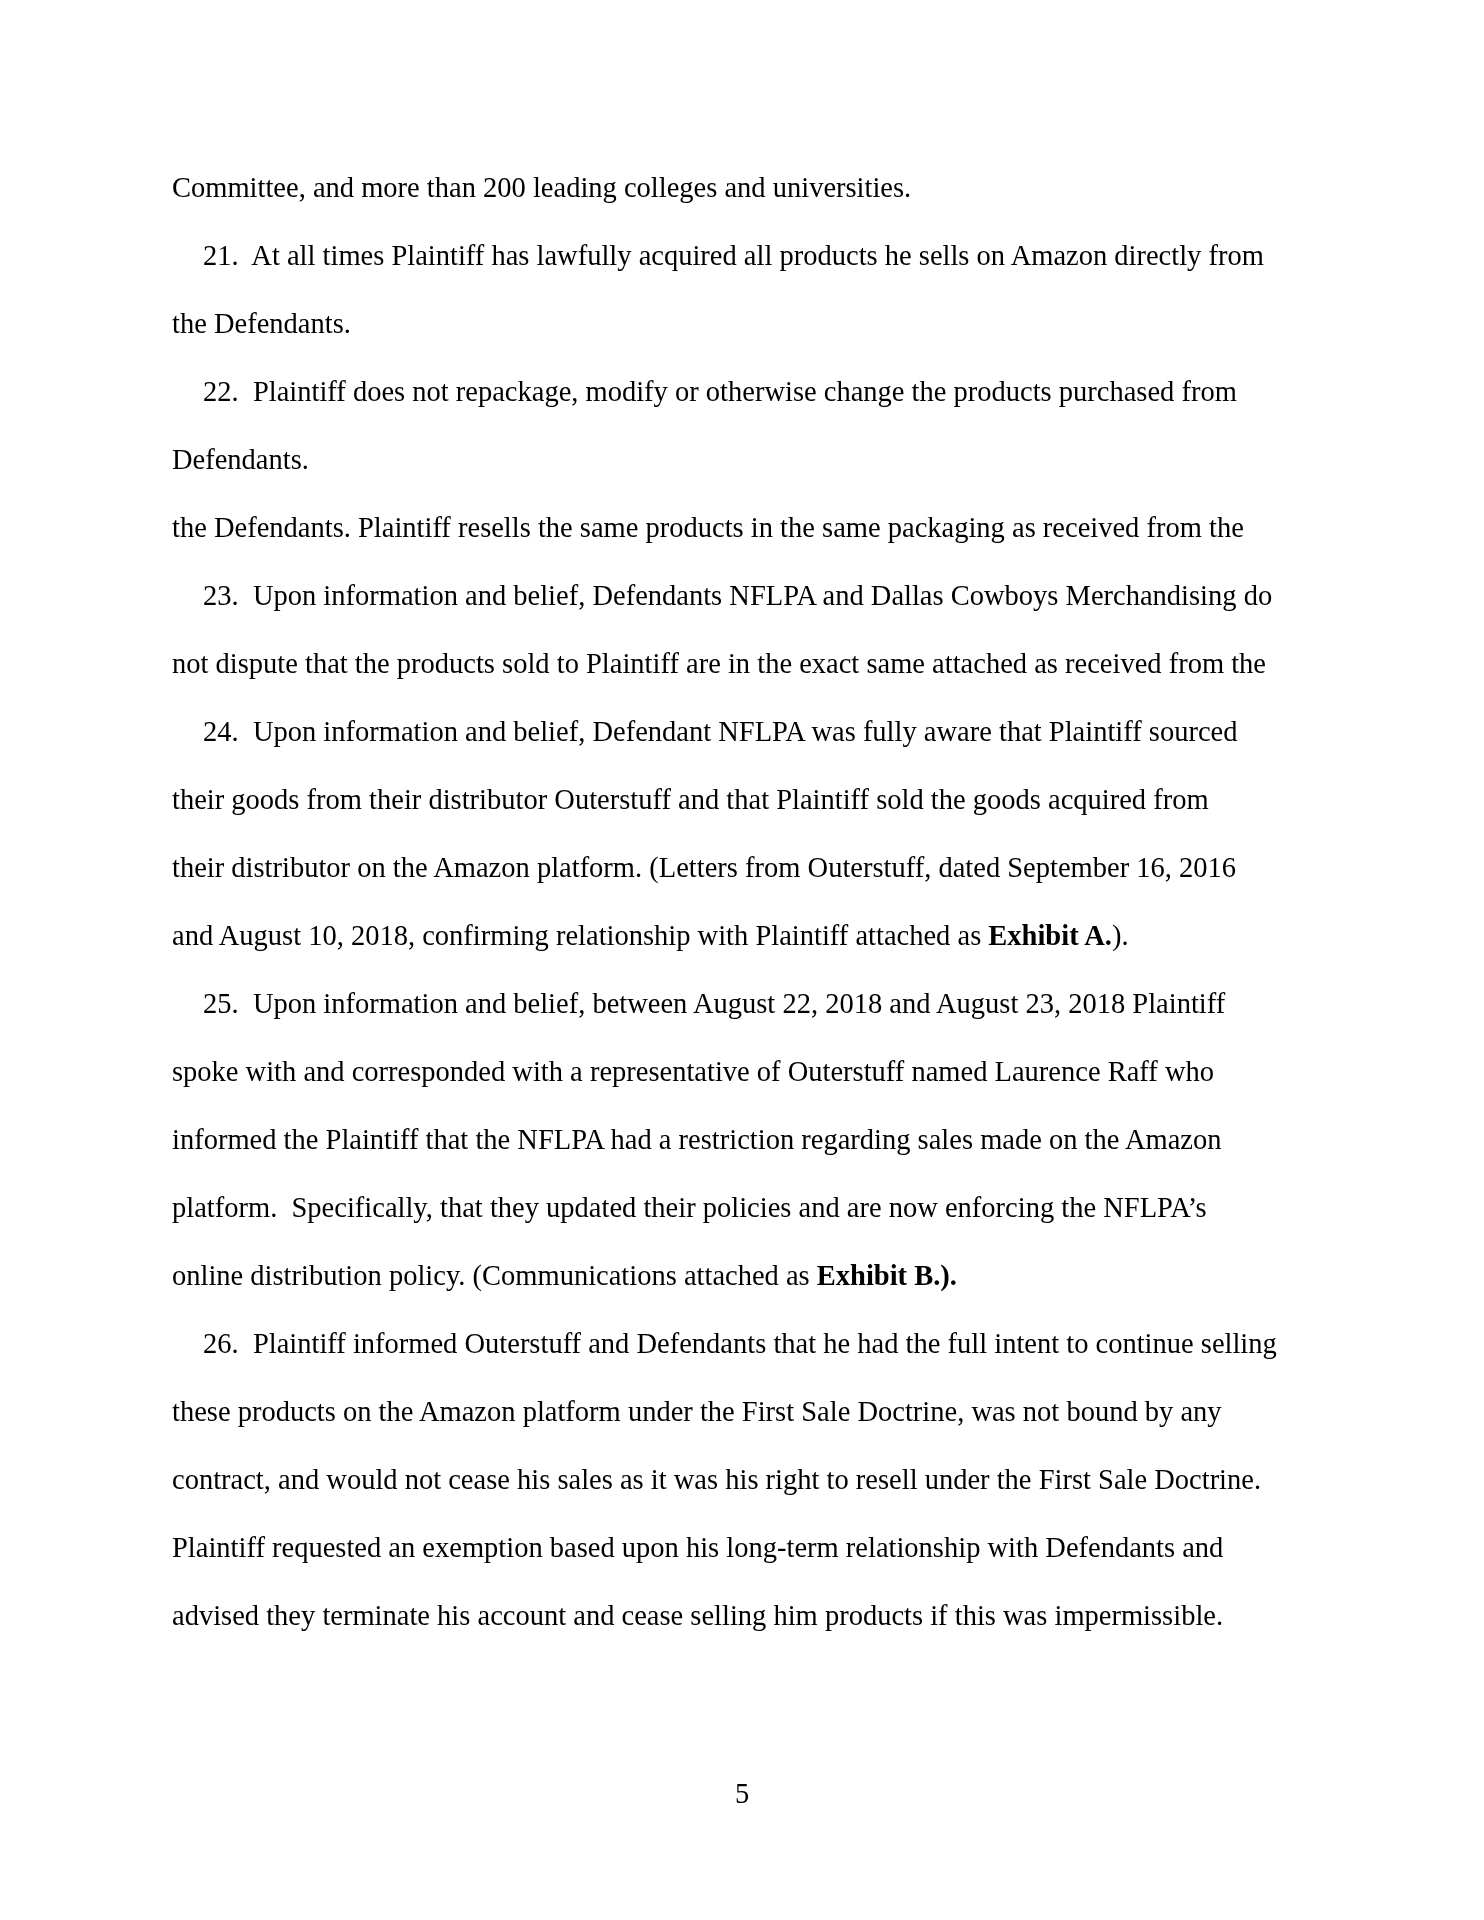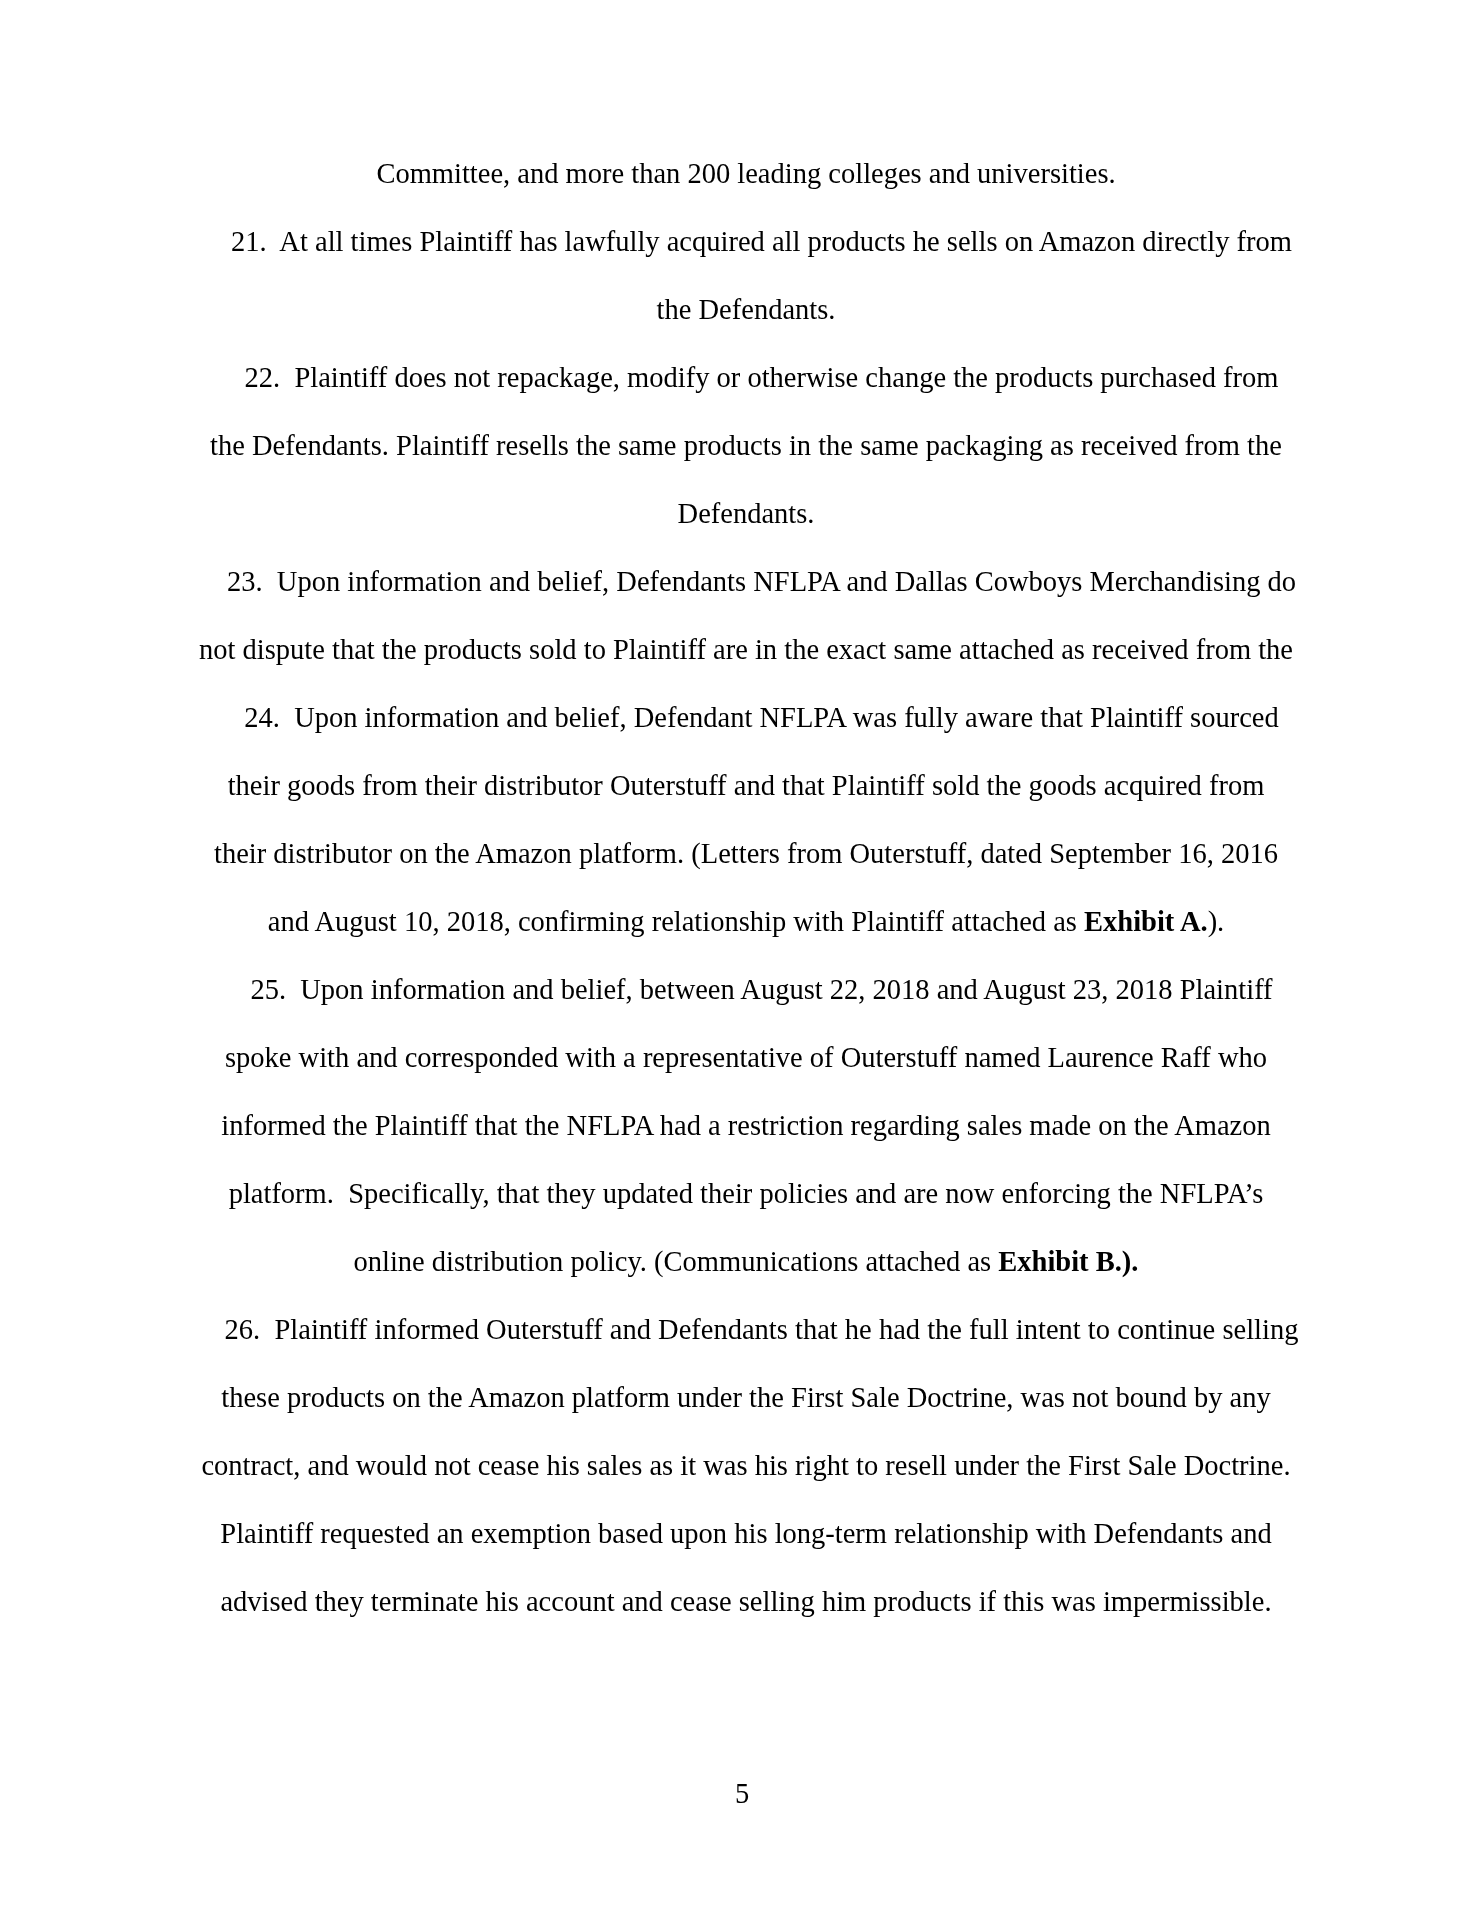--- a/index.html
+++ b/index.html
@@ -13,23 +13,22 @@
     height: 1920px;
     background: #ffffff;
     overflow: hidden;
     font-family: "Liberation Serif", "DejaVu Serif", serif;
     color: #000000;
     font-size: 28.5px;
   }
   .doc-body {
     position: absolute;
     left: 172px;
-    top: 140px;
+    top: 154px;
     width: 1148px;
-    text-align: center;
   }
   .line {
     white-space: pre;
     line-height: 68px;
     height: 68px;
   }
   .line.indent {
     padding-left: 31px;
   }
   .seg.bold {
@@ -48,22 +47,22 @@
 </style>
 </head>
 <body>
 
 <div class="page">
   <div class="doc-body" id="doc-body">
       <div class="line"><span class="seg">Committee, and more than 200 leading colleges and universities.</span></div>
       <div class="line indent"><span class="seg">21.  At all times Plaintiff has lawfully acquired all products he sells on Amazon directly from</span></div>
       <div class="line"><span class="seg">the Defendants.</span></div>
       <div class="line indent"><span class="seg">22.  Plaintiff does not repackage, modify or otherwise change the products purchased from</span></div>
+      <div class="line"><span class="seg">Defendants.</span></div>
       <div class="line"><span class="seg">the Defendants. Plaintiff resells the same products in the same packaging as received from the</span></div>
-      <div class="line"><span class="seg">Defendants.</span></div>
       <div class="line indent"><span class="seg">23.  Upon information and belief, Defendants NFLPA and Dallas Cowboys Merchandising do</span></div>
       <div class="line"><span class="seg">not dispute that the products sold to Plaintiff are in the exact same attached as received from the</span></div>
       <div class="line indent"><span class="seg">24.  Upon information and belief, Defendant NFLPA was fully aware that Plaintiff sourced</span></div>
       <div class="line"><span class="seg">their goods from their distributor Outerstuff and that Plaintiff sold the goods acquired from</span></div>
       <div class="line"><span class="seg">their distributor on the Amazon platform. (Letters from Outerstuff, dated September 16, 2016</span></div>
       <div class="line"><span class="seg">and August 10, 2018, confirming relationship with Plaintiff attached as </span><span class="seg bold">Exhibit A.</span><span class="seg">).</span></div>
       <div class="line indent"><span class="seg">25.  Upon information and belief, between August 22, 2018 and August 23, 2018 Plaintiff</span></div>
       <div class="line"><span class="seg">spoke with and corresponded with a representative of Outerstuff named Laurence Raff who</span></div>
       <div class="line"><span class="seg">informed the Plaintiff that the NFLPA had a restriction regarding sales made on the Amazon</span></div>
       <div class="line"><span class="seg">platform.  Specifically, that they updated their policies and are now enforcing the NFLPA’s</span></div>

